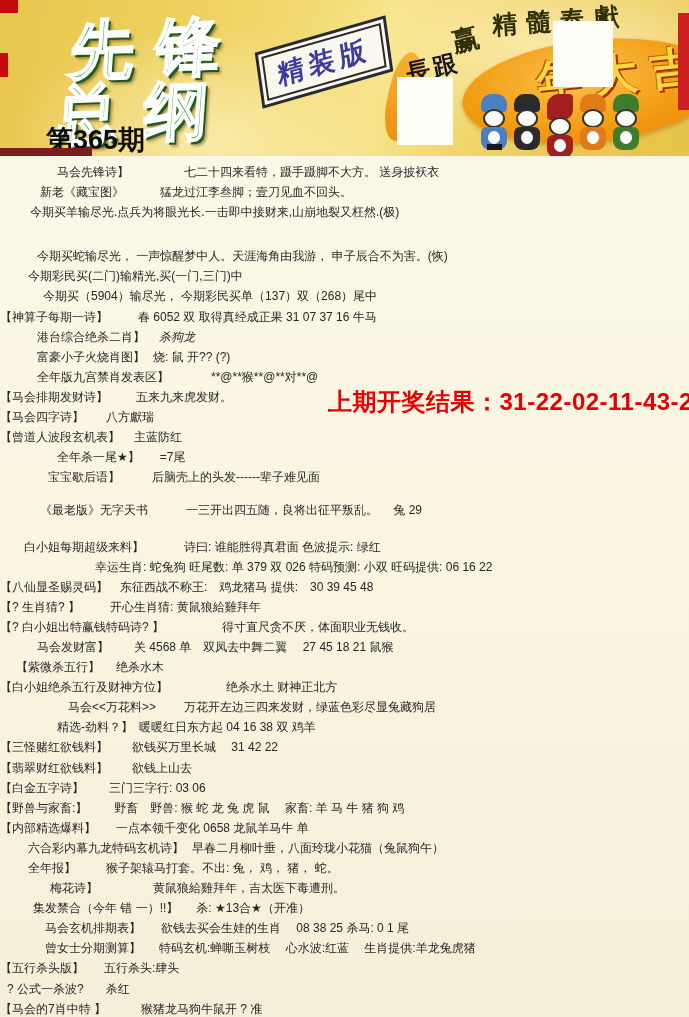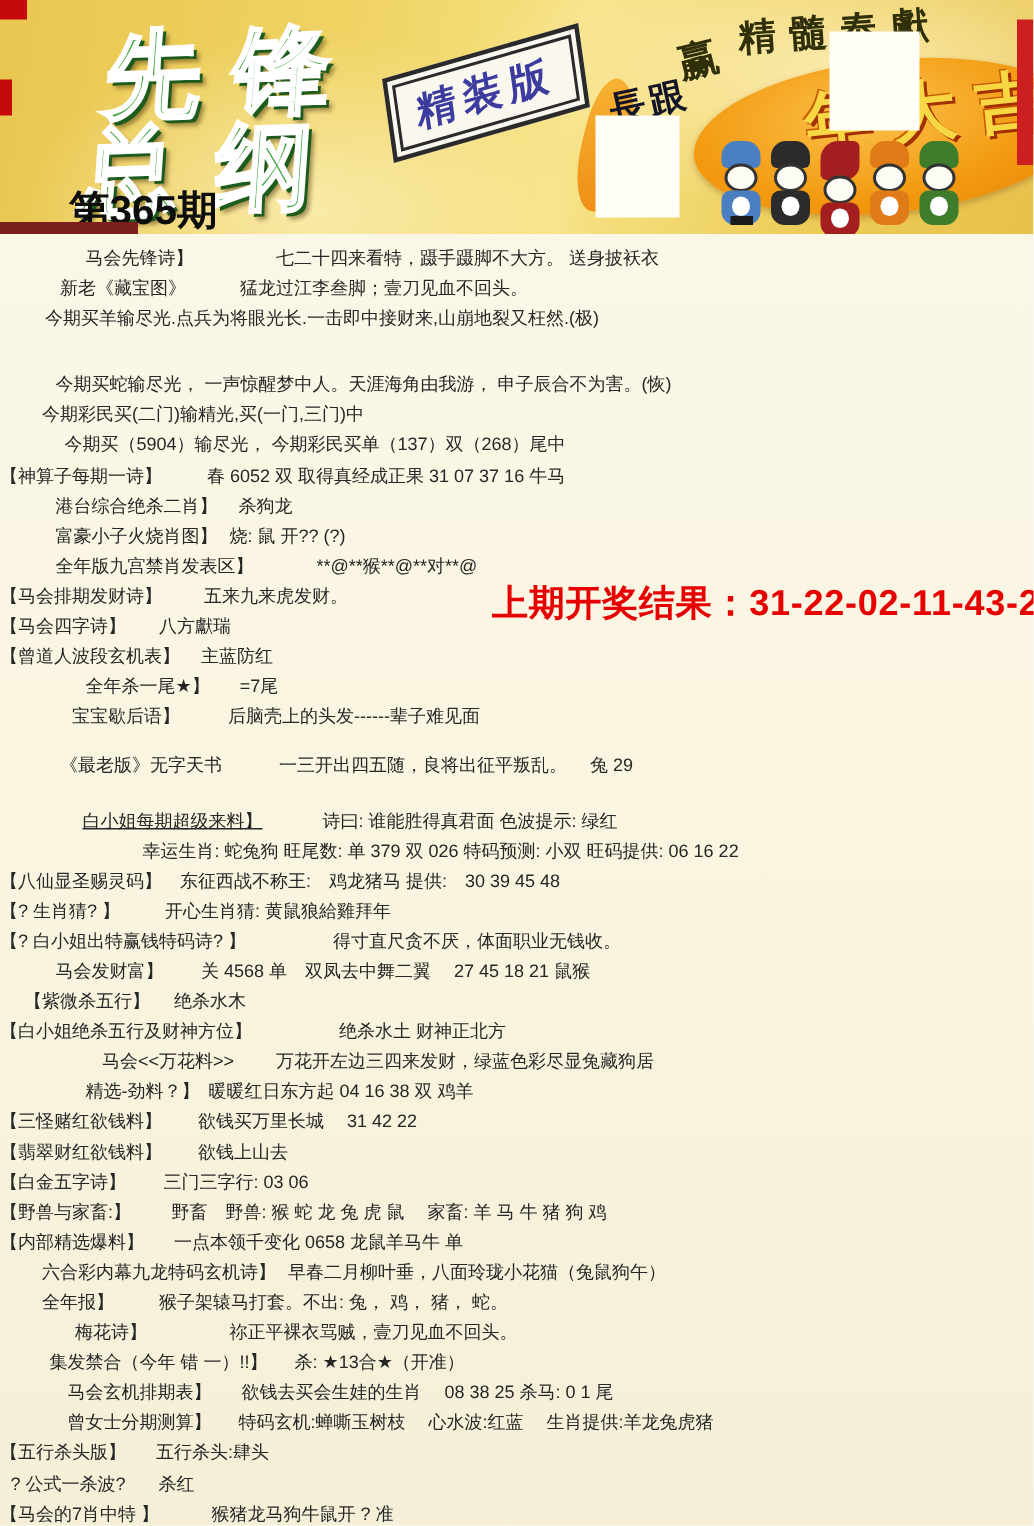--- a/index.html
+++ b/index.html
@@ -137,49 +137,49 @@
   <div class="result" style="color: rgb(230, 0, 0);"><span>上期开奖结果：</span><span>31-22-02-11-43-28+12</span></div>
 
   <div class="body-text" id="body-text">
       <div class="line" style="margin-left: 57px;"><span class="l">马会先锋诗】</span><span class="c" style="padding-left: 55px;">七二十四来看特，蹑手蹑脚不大方。 送身披袄衣</span></div>
       <div class="line" style="margin-left: 40px;"><span class="l">新老《藏宝图》</span><span class="c" style="padding-left: 36px;">猛龙过江李叁脚；壹刀见血不回头。</span></div>
       <div class="line" style="margin-left: 30px;"><span class="l">今期买羊输尽光.点兵为将眼光长.一击即中接财来,山崩地裂又枉然.(极)</span><span class="c" style="padding-left: 0px;"></span></div>
       <div class="line" style="margin-left: 37px; margin-top: 24px;"><span class="l">今期买蛇输尽光， 一声惊醒梦中人。天涯海角由我游， 申子辰合不为害。(恢)</span><span class="c" style="padding-left: 0px;"></span></div>
       <div class="line" style="margin-left: 28px;"><span class="l">今期彩民买(二门)输精光,买(一门,三门)中</span><span class="c" style="padding-left: 0px;"></span></div>
       <div class="line" style="margin-left: 43px;"><span class="l">今期买（5904）输尽光， 今期彩民买单（137）双（268）尾中</span><span class="c" style="padding-left: 0px;"></span></div>
       <div class="line" style="margin-left: 0px;"><span class="l">【神算子每期一诗】</span><span class="c" style="padding-left: 30px;">春 6052 双 取得真经成正果 31 07 37 16 牛马</span></div>
-      <div class="line" style="margin-left: 37px;"><span class="l">港台综合绝杀二肖】</span><span class="c" style="padding-left: 14px;">杀狗龙</span></div>
+      <div class="line" style="margin-left: 37px;"><span class="l">港台综合绝杀二肖】</span><span class="c" style="padding-left: 14px; font-style: italic;">杀狗龙</span></div>
       <div class="line" style="margin-left: 37px;"><span class="l">富豪小子火烧肖图】</span><span class="c" style="padding-left: 8px;">烧: 鼠 开?? (?)</span></div>
       <div class="line" style="margin-left: 37px;"><span class="l">全年版九宫禁肖发表区】</span><span class="c" style="padding-left: 42px;">**@**猴**@**对**@</span></div>
       <div class="line" style="margin-left: 0px;"><span class="l">【马会排期发财诗】</span><span class="c" style="padding-left: 28px;">五来九来虎发财。</span></div>
       <div class="line" style="margin-left: 0px;"><span class="l">【马会四字诗】</span><span class="c" style="padding-left: 22px;">八方獻瑞</span></div>
       <div class="line" style="margin-left: 0px;"><span class="l">【曾道人波段玄机表】</span><span class="c" style="padding-left: 14px;">主蓝防红</span></div>
       <div class="line" style="margin-left: 57px;"><span class="l">全年杀一尾★】</span><span class="c" style="padding-left: 20px;">=7尾</span></div>
       <div class="line" style="margin-left: 48px;"><span class="l">宝宝歇后语】</span><span class="c" style="padding-left: 32px;">后脑壳上的头发------辈子难见面</span></div>
       <div class="spacer" style="height: 13px;"></div>
       <div class="line" style="margin-left: 40px;"><span class="l">《最老版》无字天书</span><span class="c" style="padding-left: 38px;">一三开出四五随，良将出征平叛乱。　 兔 29</span></div>
       <div class="spacer" style="height: 16px;"></div>
-      <div class="line" style="margin-left: 55px; text-decoration: underline;"><span class="l">白小姐每期超级来料】</span><span class="c" style="padding-left: 40px;">诗曰: 谁能胜得真君面 色波提示: 绿红</span></div>
+      <div class="line" style="margin-left: 24px;"><span class="l">白小姐每期超级来料】</span><span class="c" style="padding-left: 40px;">诗曰: 谁能胜得真君面 色波提示: 绿红</span></div>
       <div class="line" style="margin-left: 95px;"><span class="l">幸运生肖: 蛇兔狗 旺尾数: 单 379 双 026 特码预测: 小双 旺码提供: 06 16 22</span><span class="c" style="padding-left: 0px;"></span></div>
       <div class="line" style="margin-left: 0px;"><span class="l">【八仙显圣赐灵码】</span><span class="c" style="padding-left: 12px;">东征西战不称王:　鸡龙猪马 提供:　30 39 45 48</span></div>
       <div class="line" style="margin-left: 0px;"><span class="l">【? 生肖猜? 】</span><span class="c" style="padding-left: 30px;">开心生肖猜: 黄鼠狼給雞拜年</span></div>
       <div class="line" style="margin-left: 0px;"><span class="l">【? 白小姐出特赢钱特码诗? 】</span><span class="c" style="padding-left: 58px;">得寸直尺贪不厌，体面职业无钱收。</span></div>
       <div class="line" style="margin-left: 37px;"><span class="l">马会发财富】</span><span class="c" style="padding-left: 25px;">关 4568 单　双凤去中舞二翼　 27 45 18 21 鼠猴</span></div>
       <div class="line" style="margin-left: 16px;"><span class="l">【紫微杀五行】</span><span class="c" style="padding-left: 16px;">绝杀水木</span></div>
       <div class="line" style="margin-left: 0px;"><span class="l">【白小姐绝杀五行及财神方位】</span><span class="c" style="padding-left: 58px;">绝杀水土 财神正北方</span></div>
       <div class="line" style="margin-left: 68px;"><span class="l">马会&lt;&lt;万花料&gt;&gt;</span><span class="c" style="padding-left: 28px;">万花开左边三四来发财，绿蓝色彩尽显兔藏狗居</span></div>
       <div class="line" style="margin-left: 57px;"><span class="l">精选-劲料？】</span><span class="c" style="padding-left: 6px;">暖暖红日东方起 04 16 38 双 鸡羊</span></div>
       <div class="line" style="margin-left: 0px;"><span class="l">【三怪赌红欲钱料】</span><span class="c" style="padding-left: 24px;">欲钱买万里长城　 31 42 22</span></div>
       <div class="line" style="margin-left: 0px;"><span class="l">【翡翠财红欲钱料】</span><span class="c" style="padding-left: 24px;">欲钱上山去</span></div>
       <div class="line" style="margin-left: 0px;"><span class="l">【白金五字诗】</span><span class="c" style="padding-left: 25px;">三门三字行: 03 06</span></div>
       <div class="line" style="margin-left: 0px;"><span class="l">【野兽与家畜:】</span><span class="c" style="padding-left: 27px;">野畜　野兽: 猴 蛇 龙 兔 虎 鼠　 家畜: 羊 马 牛 猪 狗 鸡</span></div>
       <div class="line" style="margin-left: 0px;"><span class="l">【内部精选爆料】</span><span class="c" style="padding-left: 20px;">一点本领千变化 0658 龙鼠羊马牛 单</span></div>
       <div class="line" style="margin-left: 28px;"><span class="l">六合彩内幕九龙特码玄机诗】</span><span class="c" style="padding-left: 8px;">早春二月柳叶垂，八面玲珑小花猫（兔鼠狗午）</span></div>
       <div class="line" style="margin-left: 28px;"><span class="l">全年报】</span><span class="c" style="padding-left: 30px;">猴子架辕马打套。不出: 兔， 鸡， 猪， 蛇。</span></div>
-      <div class="line" style="margin-left: 50px;"><span class="l">梅花诗】</span><span class="c" style="padding-left: 55px;">祢正平裸衣骂贼，壹刀见血不回头。</span></div>
+      <div class="line" style="margin-left: 50px;"><span class="l">梅花诗】</span><span class="c" style="padding-left: 55px;">黄鼠狼給雞拜年，吉太医下毒遭刑。</span></div>
       <div class="line" style="margin-left: 33px;"><span class="l">集发禁合（今年 错 一）!!】</span><span class="c" style="padding-left: 18px;">杀: ★13合★（开准）</span></div>
       <div class="line" style="margin-left: 45px;"><span class="l">马会玄机排期表】</span><span class="c" style="padding-left: 20px;">欲钱去买会生娃的生肖　 08 38 25 杀马: 0 1 尾</span></div>
       <div class="line" style="margin-left: 45px;"><span class="l">曾女士分期测算】</span><span class="c" style="padding-left: 18px;">特码玄机:蝉嘶玉树枝　 心水波:红蓝　 生肖提供:羊龙兔虎猪</span></div>
       <div class="line" style="margin-left: 0px;"><span class="l">【五行杀头版】</span><span class="c" style="padding-left: 20px;">五行杀头:肆头</span></div>
       <div class="line" style="margin-left: 7px;"><span class="l">? 公式一杀波?</span><span class="c" style="padding-left: 22px;">杀红</span></div>
       <div class="line" style="margin-left: 0px;"><span class="l">【马会的7肖中特 】</span><span class="c" style="padding-left: 35px;">猴猪龙马狗牛鼠开 ? 准</span></div>
     </div>
 
 </div>
 

